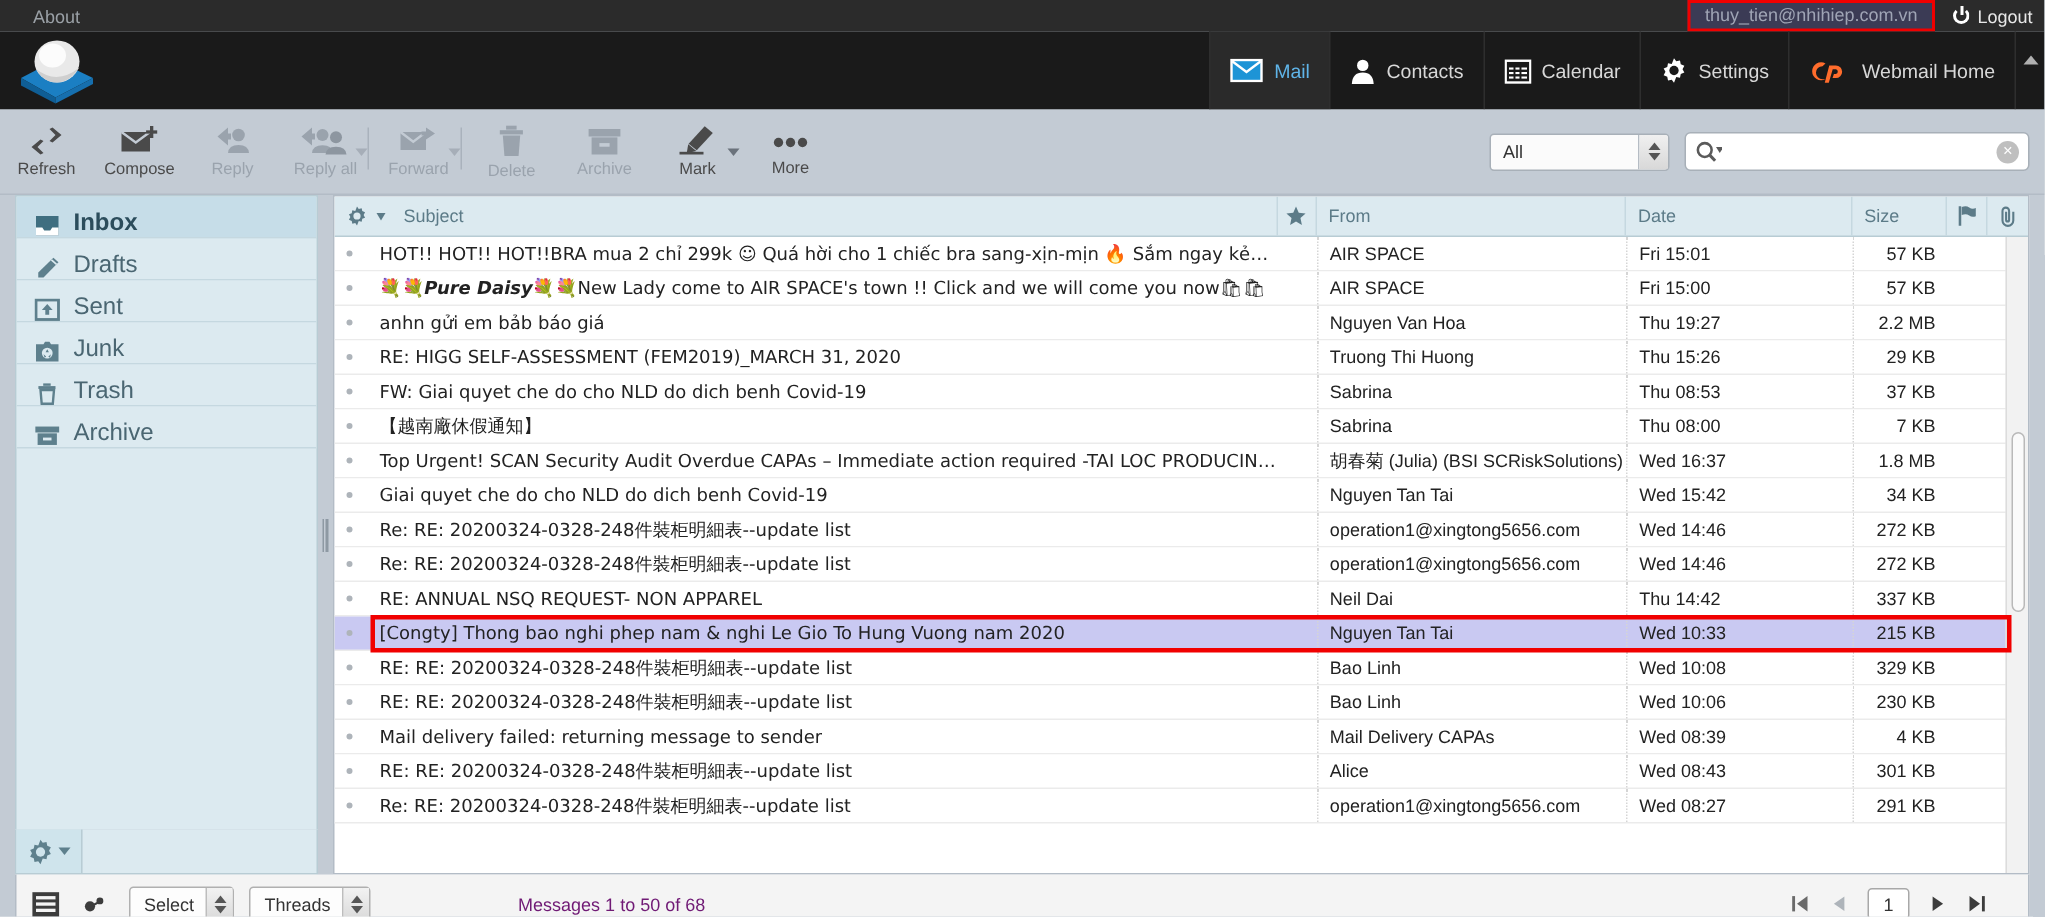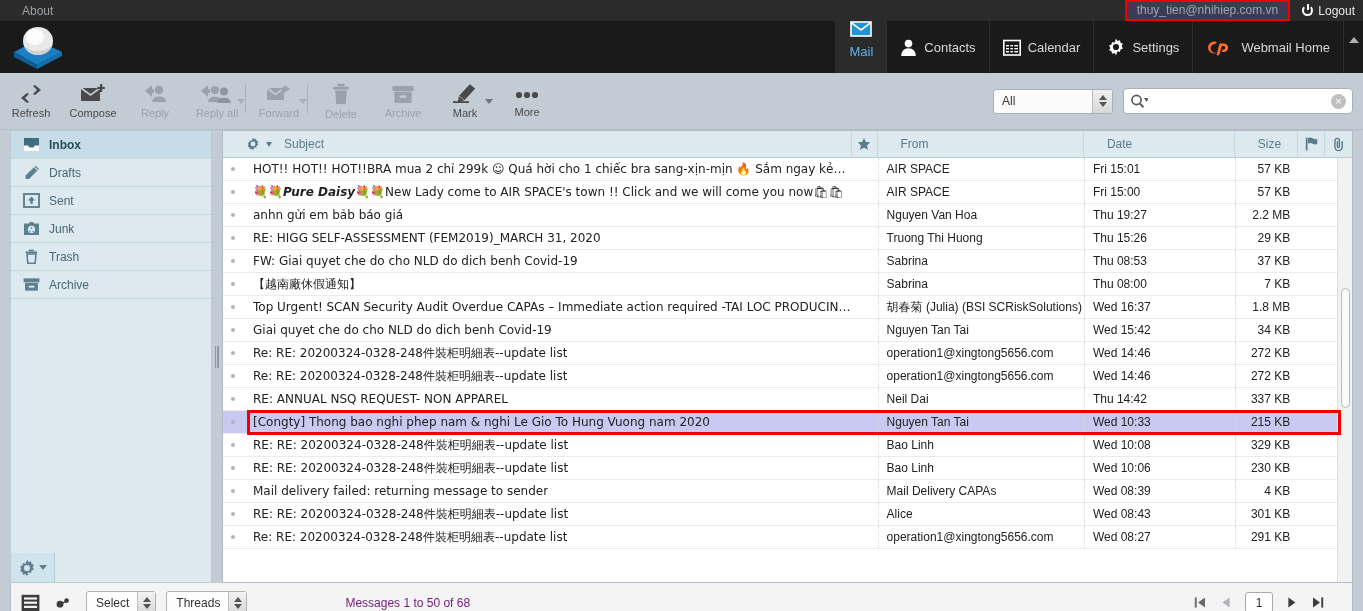--- a/index.html
+++ b/index.html
@@ -46,21 +46,21 @@
     font-family: "DejaVu Sans", sans-serif; font-weight: 300;
   }
   #logo-cube { margin-left: -4px; margin-bottom: 0px; }
 
   #nav { margin-left: auto; display: flex; align-items: stretch; height: 52px; }
   .nav-item {
     display: flex; align-items: center; gap: 7px;
     padding: 0 13px; color: #d8d8d8; font-size: 13px;
     border-left: 1px solid #2e2e2e; cursor: pointer;
   }
-  .nav-item.active { background: #2a2a2a; color: #5fb4e8; flex-direction: column; }
+  .nav-item.active { background: #2a2a2a; color: #5fb4e8; }
   .nav-icon { display: flex; align-items: center; }
   #nav-scroll {
     width: 20px; display:flex; align-items:flex-start; justify-content:center;
     padding-top:16px; border-left: 1px solid #2e2e2e;
   }
   .caret-up { width:0;height:0;border-left:5px solid transparent;border-right:5px solid transparent;border-bottom:6px solid #b0b0b0; }
 
   
   #toolbar {
     height: 57px; background: #c3cbd4;
@@ -114,23 +114,23 @@
   
   #main { display: flex; height: 453px; padding: 0 0 0 0; }
 
   
   #sidebar { width: 212px; padding: 0 0 0 10px; display:flex; flex-direction:column; }
   #folder-list {
     background: #dceaf0; border: 1px solid #b8ccd4; border-bottom: none;
     flex: 1; overflow: hidden;
   }
   .folder {
-    height: 28px; display: flex; align-items: center; gap: 9px;
+    height: 28px; display: flex; align-items: flex-end; gap: 9px;
     padding-left: 12px; border-bottom: 1px solid #c5d8e0;
-    color: #4a6672; font-size: 12px; cursor: pointer; background: #dceaf0;
+    color: #4a6672; font-size: 16px; cursor: pointer; background: #dceaf0;
   }
   .folder.selected { background: #c6dde8; font-weight: bold; color: #2c4d5c; }
   .folder-icon { width: 17px; height: 16px; display:flex; align-items:center; justify-content:center; }
   #sidebar-footer {
     height: 30px; background: #dceaf0; border: 1px solid #b8ccd4; border-top:none;
     display: flex; align-items: center;
   }
   #folder-actions {
     width: 44px; height: 100%; background: #cfe4ec;
     display:flex; align-items:center; justify-content:center; gap:3px;
@@ -144,21 +144,21 @@
 
   
   #list-wrap {
     flex: 1; margin-right: 10px; background: #fff;
     border: 1px solid #b3bcc6; display: flex; flex-direction: column; overflow:hidden;
   }
   #list-head {
     height: 27px; background: #dceaf0; border-bottom: 1px solid #b8ccd4;
     display: flex; align-items: center; color: #5c7b88; font-size: 12px; flex: none;
   }
-  .hcell { height: 100%; display:flex; align-items:center; border-right: 1px solid #c5d8e0; padding-left: 23px; }
+  .hcell { height: 100%; display:flex; align-items:center; border-right: 1px solid #c5d8e0; padding-left: 8px; }
   .col-subject { width: 634px; gap: 6px; }
   .col-star { width: 26px; justify-content: center; padding-left:0; }
   .col-from { width: 208px; }
   .col-date { width: 152px; }
   .col-size { width: 64px; text-align: right; }
   .col-flag { width: 27px; justify-content:center; padding-left:0; }
   .col-att { width: 27px; justify-content:center; padding-left:0; border-right:none; }
 
   #list-body { flex: 1; position: relative; overflow: hidden; }
   .row {

